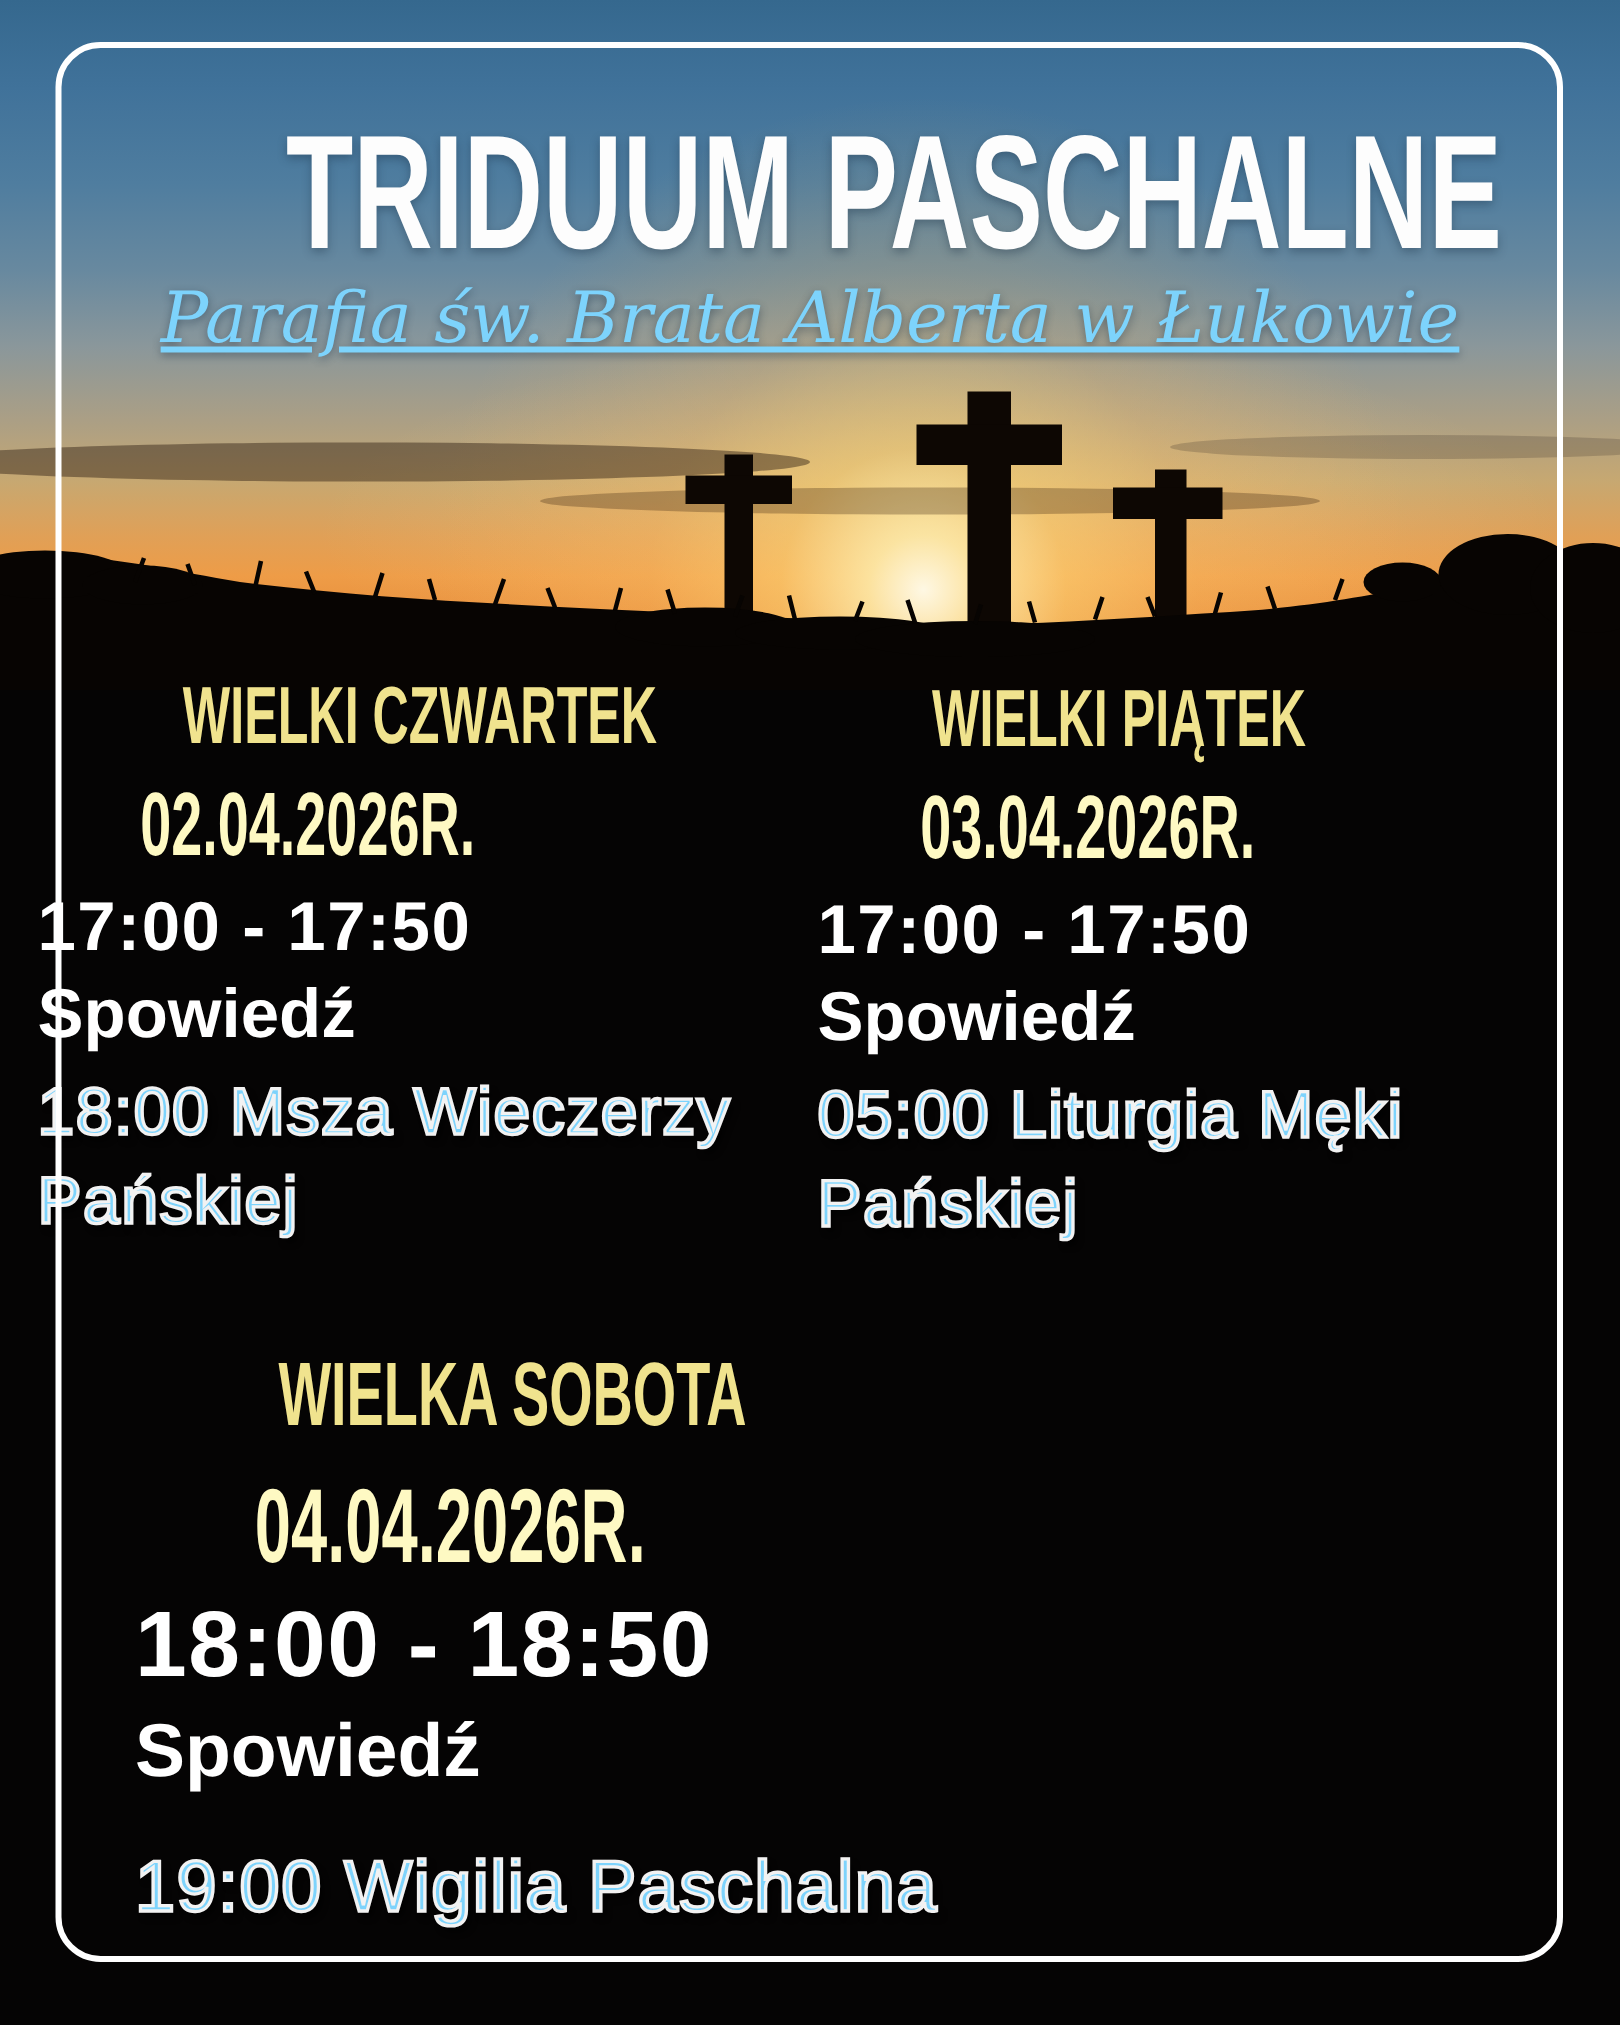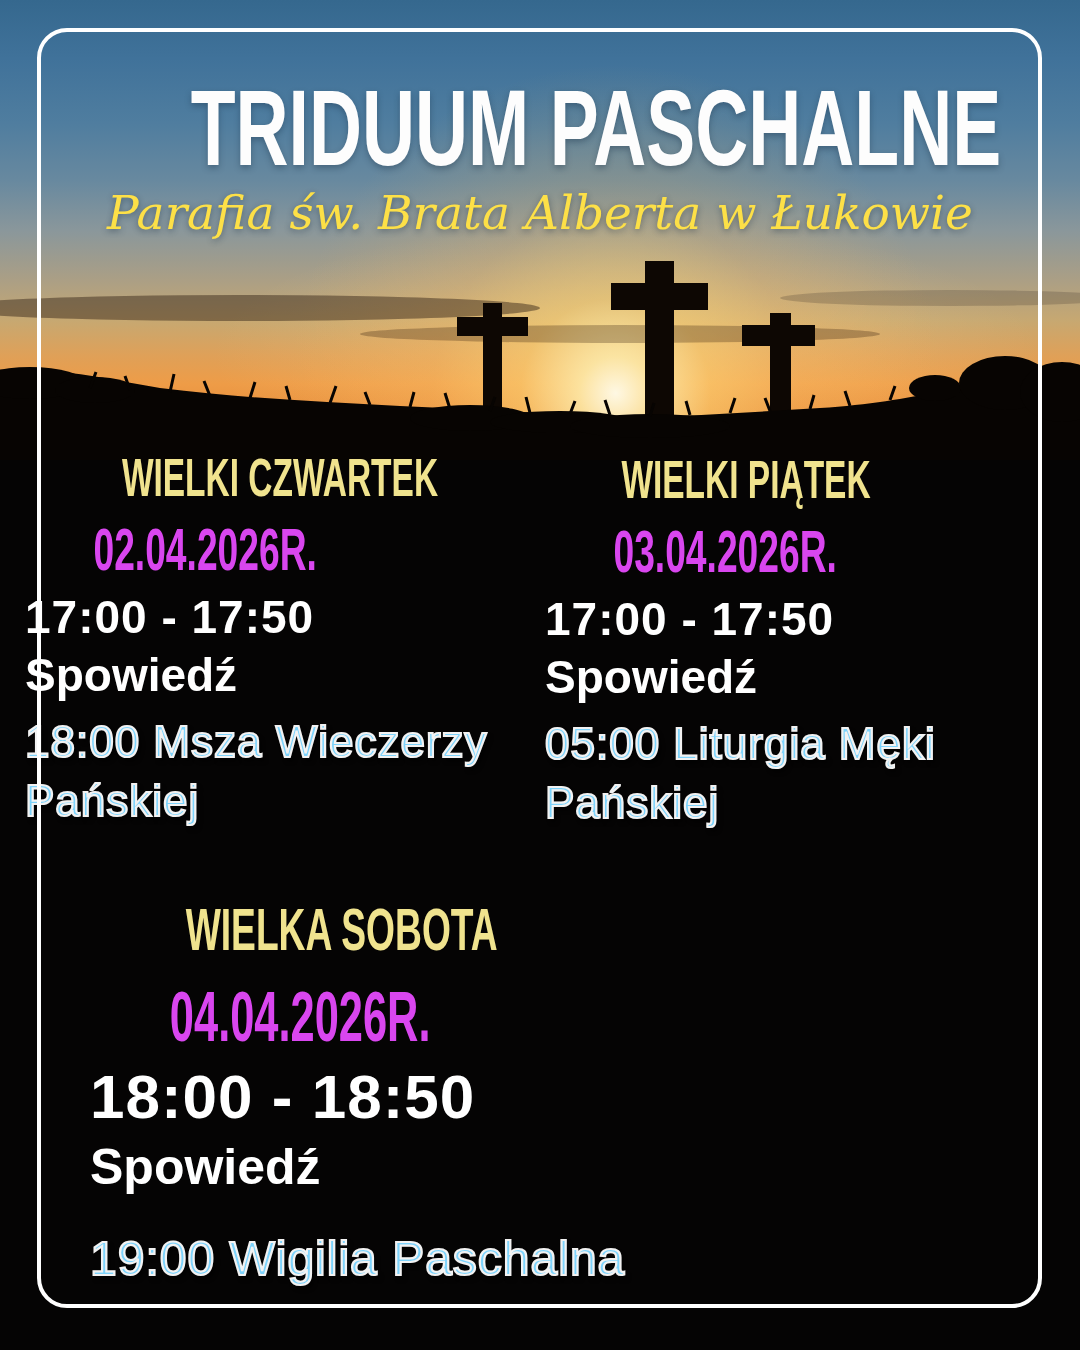--- a/index.html
+++ b/index.html
@@ -34,31 +34,31 @@
   }
   
   .header{position:absolute;top:78px;left:0;width:1080px;text-align:center;z-index:3;}
   .title{
     margin:0;line-height:0.92;font-size:108px;font-weight:700;color:#fdfdfd;
     text-shadow:0 3px 8px rgba(20,40,60,0.35);
   }
   .sqz-title{display:inline-block;transform:scaleX(0.68);transform-origin:50% 50%;white-space:nowrap;}
   .subtitle{
     margin-top:8px;font-family:"DejaVu Serif", serif;font-style:italic;
-    font-size:47px;color:#fde047;text-shadow:0 2px 6px rgba(20,40,60,0.45);
+    font-size:47px;color:#7dd3fc;text-shadow:0 2px 6px rgba(20,40,60,0.45);text-decoration:underline;
   }
   
   .sec{position:absolute;z-index:3;color:#ffffff;}
   .sec-left{left:25px;top:450px;width:490px;}
   .sec-right{left:545px;top:452px;width:480px;}
   .sec-bottom{left:90px;top:900px;width:900px;}
   .sqz{display:inline-block;transform:scaleX(0.62);transform-origin:50% 50%;white-space:nowrap;}
   .heading{font-size:54px;font-weight:700;line-height:1;color:#f0e38e;}
   .sec-bottom .heading{font-size:60px;}
-  .date{font-size:60px;font-weight:700;line-height:1;color:#d946ef;margin-top:16px;}
+  .date{font-size:60px;font-weight:700;line-height:1;color:#fef9c3;margin-top:16px;}
   .sec-bottom .date{font-size:70px;margin-top:22px;}
   .time{font-size:46px;font-weight:700;line-height:1;margin-top:14px;letter-spacing:1px;}
   .conf{font-size:46px;font-weight:700;line-height:1;margin-top:12px;}
   .sec-bottom .time{font-size:62px;margin-top:14px;}
   .sec-bottom .conf{font-size:50px;margin-top:14px;}
   .event{
     font-size:44px;font-weight:400;line-height:1.35;margin-top:14px;
     color:#7dd3fc;
     -webkit-text-stroke:2.2px #f2f2f2;
     text-shadow:3px 4px 4px rgba(0,0,0,0.85), 0 0 1px rgba(255,255,255,0.55);

